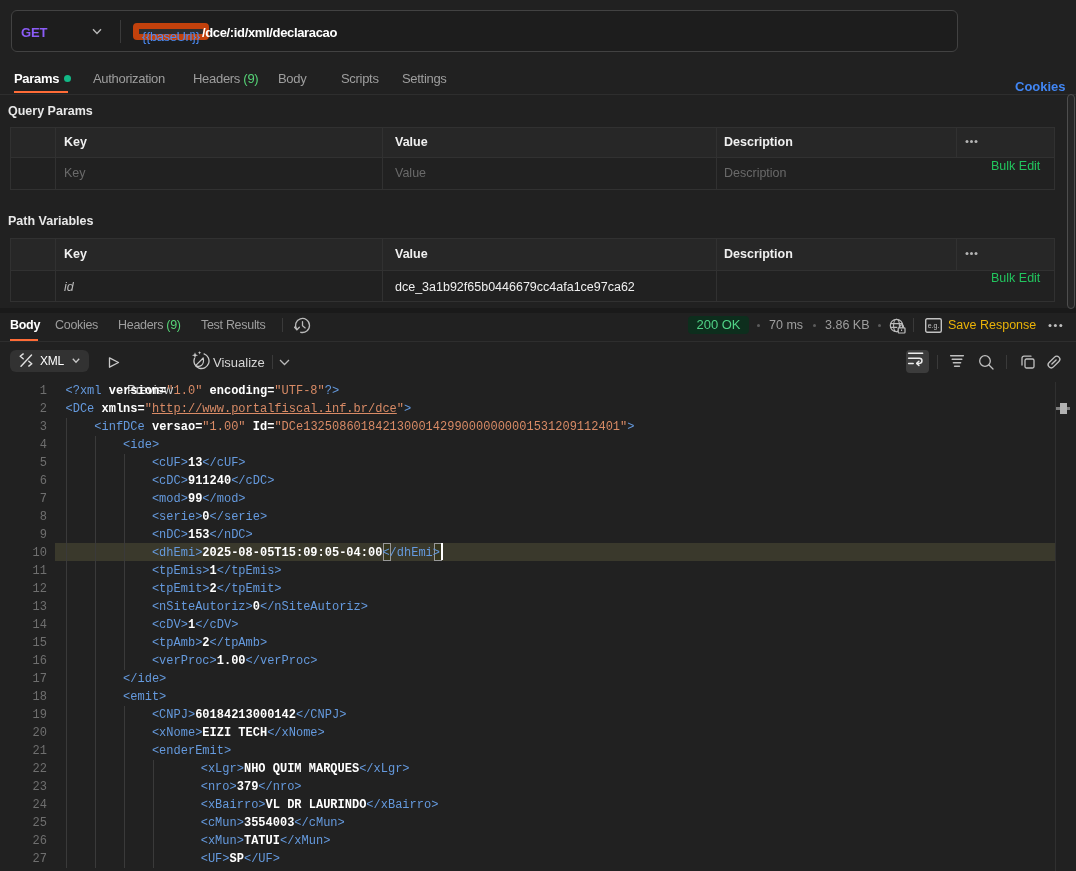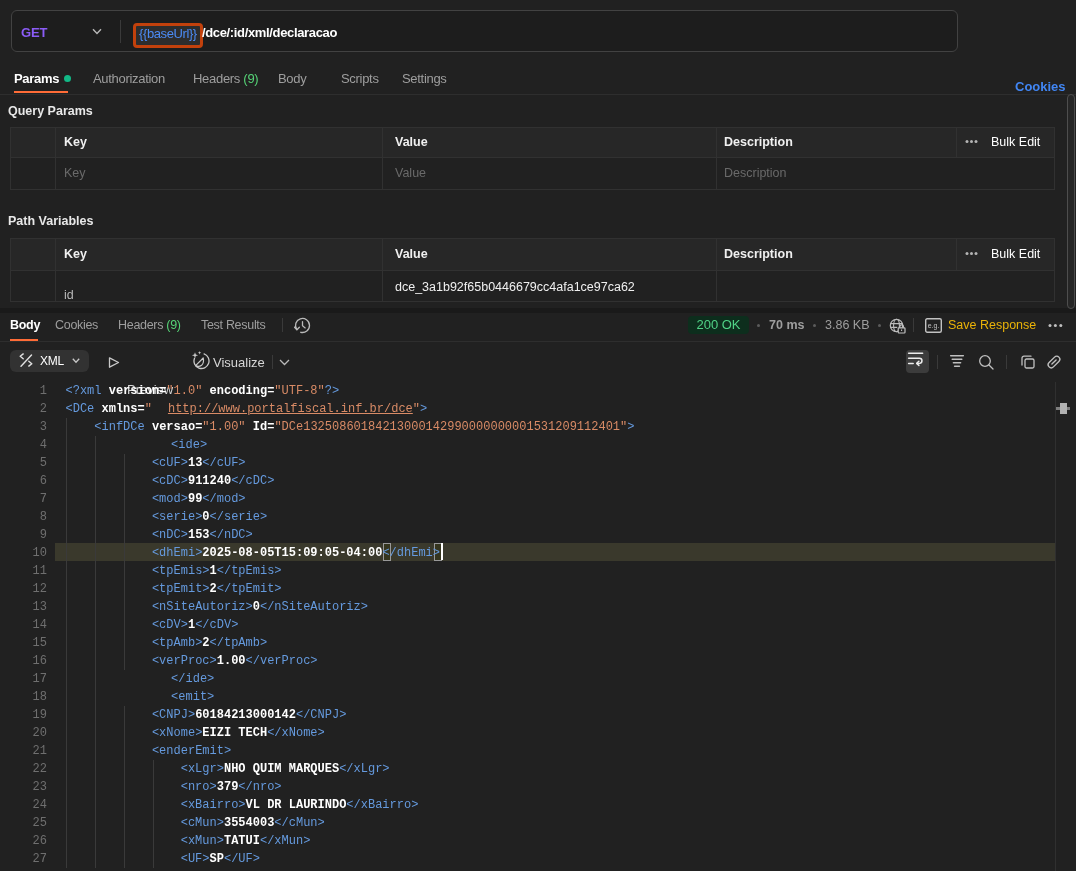--- a/index.html
+++ b/index.html
@@ -7,22 +7,22 @@
 .page { position:relative; width:1076px; height:871px; background:#212121;
   font-family:"Liberation Sans",sans-serif; overflow:hidden; }
 .abs { position:absolute; }
 
 
 .urlbox { position:absolute; left:11px; top:10px; width:947px; height:42px;
   border:1px solid #424242; border-radius:6px; background:#1d1d1d; }
 .method { position:absolute; left:21px; top:25px; color:#8b5cf6; font-weight:bold;
   font-size:13px; letter-spacing:-0.2px; }
 .vsep { position:absolute; background:#3a3a3a; width:1px; }
-.chip { position:absolute; left:133px; top:23px; height:25px; line-height:16px;
-  background:#2d2d2d; border:3px solid #c2410c; border-radius:4px; padding:0 3px; color:#4b8bf5;
+.chip { position:absolute; left:133px; top:23px; height:17px; line-height:16px;
+  background:#2d2d2d; border:6px solid #c2410c; border-radius:4px; padding:0 3px; color:#4b8bf5;
   font-size:13px; letter-spacing:-0.4px; }
 .upath { position:absolute; left:202px; top:25px; color:#ffffff; font-weight:bold; font-size:13px; letter-spacing:-0.35px; }
 .send { position:absolute; left:968px; top:12px; width:98px; height:40px;
   background:#0766d2; border-radius:5px; }
 .send .txt { position:absolute; left:0; width:67px; text-align:center; top:12px;
   color:#fff; font-weight:bold; font-size:14px; }
 .send .div { position:absolute; left:67px; top:0; bottom:0; width:1px; background:rgba(10,30,80,0.45); }
 
 
 .tab { position:absolute; top:71px; font-size:13px; color:#9e9e9e; letter-spacing:-0.3px; }
@@ -34,21 +34,21 @@
 .cookies { position:absolute; left:1015px; top:79px; color:#4186f4; font-weight:bold; font-size:13px; }
 
 
 .seclabel { position:absolute; color:#e8e8e8; font-weight:bold; font-size:12.5px; }
 .tbl { position:absolute; left:10px; width:1045px; border:1px solid #313131; }
 .cell-line { position:absolute; background:#313131; }
 .thead { position:absolute; left:0; right:0; top:0; background:#272727; }
 .t { position:absolute; font-size:12.5px; color:#f0f0f0; white-space:nowrap; }
 .t.b { font-weight:bold; }
 .t.dim { color:#6a6a6a; }
-.t.gray { color:#ffffff; }
+.t.gray { color:#22c55e;margin-top:24px; }
 .t.mid { color:#b9b9b9; }
 
 
 .rtab { position:absolute; font-size:12.5px; color:#9e9e9e; top:318px; letter-spacing:-0.3px; }
 .rtab.on { color:#fff; font-weight:bold; }
 .pill { position:absolute; left:688px; top:316px; width:61px; height:18px; border-radius:4px;
   background:#0d2e1d; color:#50d286; font-size:13px; text-align:center; line-height:18px; }
 .metadot { position:absolute; width:3px; height:3px; border-radius:50%; background:#5c5c5c; top:324px; }
 .meta { position:absolute; top:318px; font-size:12.5px; color:#9e9e9e; }
 
@@ -57,29 +57,29 @@
 .tbtxt { position:absolute; top:355px; font-size:13px; color:#d6d6d6; }
 .gutter { position:absolute; left:0; top:382px; width:47px; text-align:right;
   font-family:"Liberation Mono",monospace; font-size:12px; line-height:18px; color:#6f6f6f; white-space:pre; }
 .code { position:absolute; left:65.5px; top:382px; font-family:"Liberation Mono",monospace;
   font-size:12px; line-height:18px; color:#e8e8e8; white-space:pre; }
 .cl { height:18px; position:relative; }
 .tag { color:#659ade; }
 .attr { color:#ffffff; font-weight:bold; }
 .val { color:#d98b66; }
 .txtv { color:#ffffff; font-weight:bold; }
-.lnk { text-decoration:underline;margin-left:16px; }
+.lnk { text-decoration:underline; }
 .g1 { background-image:linear-gradient(#3a3a3a,#3a3a3a); background-repeat:no-repeat;
   background-size:1px 18px; background-position:0px 0; }
 .g2 { background-image:linear-gradient(#3a3a3a,#3a3a3a),linear-gradient(#3a3a3a,#3a3a3a);
-  background-repeat:no-repeat; background-size:1px 18px,1px 18px; background-position:0px 0,29px 0;padding-left:48px; }
+  background-repeat:no-repeat; background-size:1px 18px,1px 18px; background-position:0px 0,29px 0; }
 .g3 { background-image:linear-gradient(#3a3a3a,#3a3a3a),linear-gradient(#3a3a3a,#3a3a3a),linear-gradient(#3a3a3a,#3a3a3a);
   background-repeat:no-repeat; background-size:1px 18px,1px 18px,1px 18px; background-position:0px 0,29px 0,58px 0; }
 .g4 { background-image:linear-gradient(#3a3a3a,#3a3a3a),linear-gradient(#3a3a3a,#3a3a3a),linear-gradient(#3a3a3a,#3a3a3a),linear-gradient(#3a3a3a,#3a3a3a);
-  background-repeat:no-repeat; background-size:1px 18px,1px 18px,1px 18px,1px 18px; background-position:0px 0,29px 0,58px 0,87px 0; }
+  background-repeat:no-repeat; background-size:1px 18px,1px 18px,1px 18px,1px 18px; background-position:0px 0,29px 0,58px 0,87px 0;padding-left:20px; }
 .activeline { position:absolute; left:55px; top:543px; width:1000px; height:18px; background:#3a392c; }
 .mbox { position:absolute; border:1px solid #999999; width:8px; height:18px; top:542.5px; background:#35351f; }
 .cursor { position:absolute; width:2px; height:17px; background:#ffffff; top:543px; }
 
 svg { display:block; }
 </style>
 </head>
 <body>
 <div class="page">
 
@@ -136,41 +136,41 @@
   </div>
   <span class="t b" style="left:64px;top:247px;">Key</span>
   <span class="t b" style="left:395px;top:247px;">Value</span>
   <span class="t b" style="left:724px;top:247px;">Description</span>
   <svg class="abs" style="left:965px;top:251px" width="13" height="5" viewBox="0 0 13 5">
     <circle cx="2" cy="2.5" r="1.5" fill="#b5b5b5"></circle>
       <circle cx="6.5" cy="2.5" r="1.5" fill="#b5b5b5"></circle>
       <circle cx="11" cy="2.5" r="1.5" fill="#b5b5b5"></circle>
   </svg>
   <span class="t gray" style="left:991px;top:247px;">Bulk Edit</span>
-  <span class="t mid" style="left:64px;top:288px;">id</span>
+  <span class="t mid" style="left:64px;top:280px;font-style:italic;">id</span>
   <span class="t" style="left:395px;top:280px;">dce_3a1b92f65b0446679cc4afa1ce97ca62</span>
 
   <div class="abs" style="left:0;top:308px;width:1076px;height:5px;background:#1a1a1a;"></div>
 
   <span class="rtab on" style="left:10px;">Body</span>
   <span class="rtab" style="left:55px;">Cookies</span>
   <span class="rtab" style="left:118px;">Headers <span class="greenNum">(9)</span></span>
   <span class="rtab" style="left:201px;">Test Results</span>
   <div class="vsep" style="left:282px;top:318px;height:14px;"></div>
   <svg class="abs" style="left:294px;top:317px" width="17" height="17" viewBox="0 0 17 17">
     <path d="M2.77 12.52 A 7 7 0 1 1 6.69 15.26" stroke="#b9b9b9" stroke-width="1.3" fill="none" stroke-linecap="round"></path>
     <path d="M0.5 10.3 L2.95 12.7 L5.35 10.2" stroke="#b9b9b9" stroke-width="1.3" fill="none" stroke-linecap="round" stroke-linejoin="round"></path>
     <path d="M8.5 4.6 V8.8 L11.2 10.9" stroke="#b9b9b9" stroke-width="1.3" fill="none" stroke-linecap="round"></path>
   </svg>
   <div class="hline" style="top:341px;"></div>
   <div class="underline" style="left:10px;top:339px;width:28px;"></div>
 
   <span class="pill">200 OK</span>
   <span class="metadot" style="left:757px;"></span>
-  <span class="meta" style="left:769px;font-weight:bold;">70 ms</span>
+  <span class="meta" style="left:769px;">70 ms</span>
   <span class="metadot" style="left:813px;"></span>
   <span class="meta" style="left:825px;">3.86 KB</span>
   <span class="metadot" style="left:878px;"></span>
 
   <svg class="abs" style="left:889px;top:318px" width="17" height="16" viewBox="0 0 17 16">
     <circle cx="7.5" cy="7.5" r="6.2" stroke="#bcbcbc" stroke-width="1.2" fill="none"></circle>
     <ellipse cx="7.5" cy="7.5" rx="2.9" ry="6.2" stroke="#bcbcbc" stroke-width="1.1" fill="none"></ellipse>
     <path d="M1.5 5.6 H13.5 M1.5 9.4 H8.2" stroke="#bcbcbc" stroke-width="1.1" fill="none"></path>
     <rect x="9.2" y="9.8" width="6.8" height="5.2" rx="0.8" fill="#212121" stroke="#c2c2c2" stroke-width="1.2"></rect>
     <path d="M10.8 9.8 V8.7 a1.85 1.85 0 0 1 3.7 0 V9.8" stroke="#c2c2c2" stroke-width="1.2" fill="none"></path>

